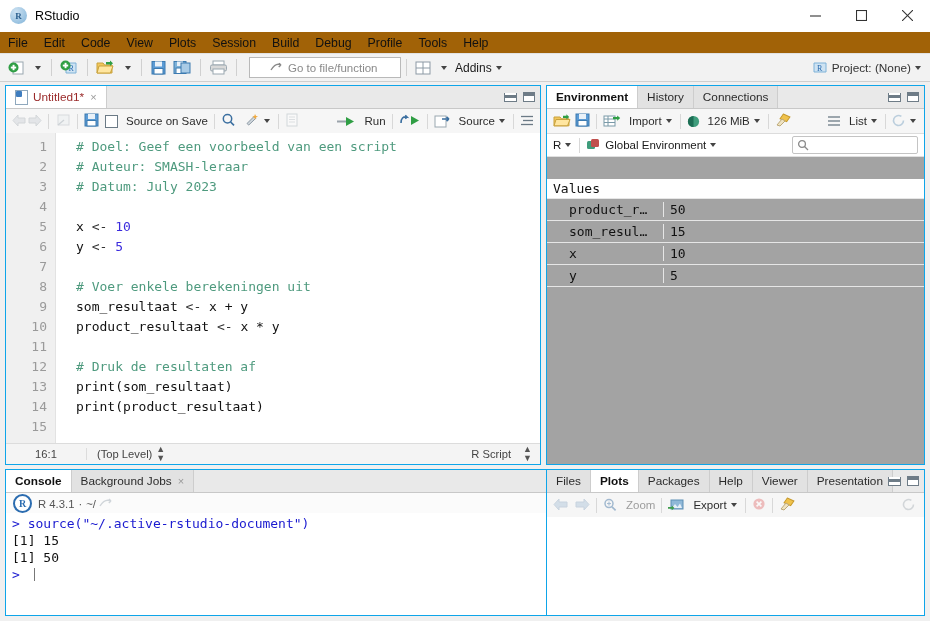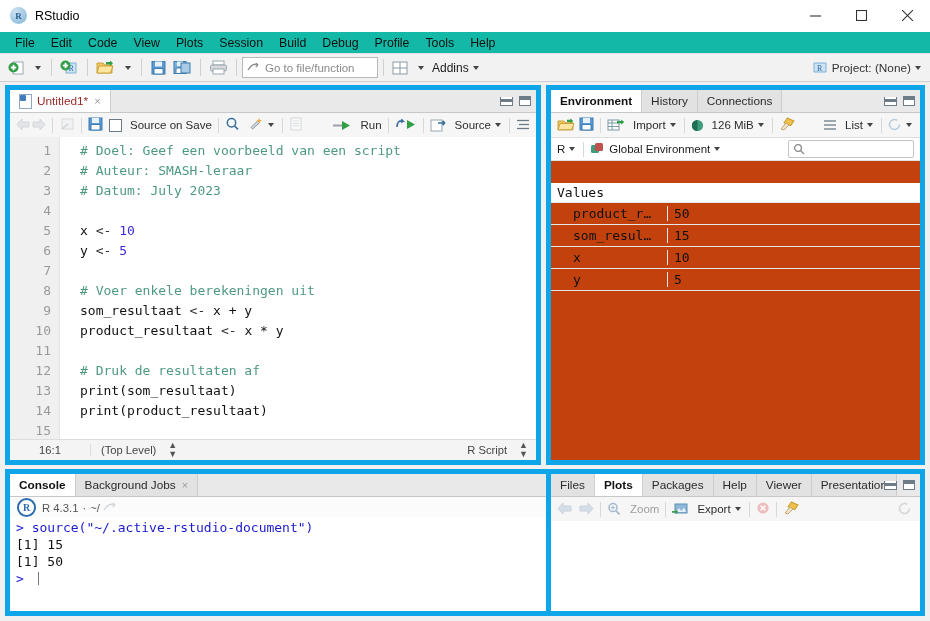--- a/index.html
+++ b/index.html
@@ -18,42 +18,42 @@
             background:radial-gradient(circle at 35% 30%,#cfe3f2,#7fb2d8);
             margin-left:10px;margin-right:8px;display:flex;align-items:center;
             justify-content:center;color:#2b5f8e;font-size:9px;font-weight:bold;
             font-family:"Liberation Serif",serif;}
   .app-title{font-size:12.5px;color:#000;}
   .winctl{position:absolute;right:0;top:0;height:31px;display:flex;}
   .winbtn{width:46px;height:31px;display:flex;align-items:center;justify-content:center;}
   .winbtn svg{display:block;}
 
   
-  .menubar{height:21px;background:#14b8a6;display:flex;align-items:center;
-           padding-left:7px;}
+  .menubar{height:21px;background:#a16207;display:flex;align-items:center;
+           }
   .menuitem{padding:2px 8px;font-size:12.3px;color:#111;cursor:default;}
 
   
   .toolbar{height:27px;background:#f2f2f2;border-top:1px solid #e2e2e2;
            border-bottom:1px solid #cfcfcf;display:flex;align-items:center;
            padding-left:5px;position:relative;}
   .tb-sep{width:1px;height:17px;background:#d0d0d0;margin:0 5px;}
   .tb-btn{height:21px;display:flex;align-items:center;padding:0 3px;border-radius:2px;}
   .caret{width:0;height:0;border-left:3.5px solid transparent;
          border-right:3.5px solid transparent;border-top:4px solid #444;
          margin-left:4px;margin-right:2px;}
   .gotofile{height:19px;width:130px;background:#fff;border:1px solid #b9b9b9;
-            display:flex;align-items:center;padding-left:4px;margin-left:0;}
+            display:flex;align-items:center;padding-left:20px;margin-left:7px;}
   .gotofile span{color:#8a8a8a;font-size:11.5px;margin-left:5px;}
   .project-area{position:absolute;right:7px;display:flex;align-items:center;
                 font-size:11.8px;color:#333;}
 
   
   .workspace{position:absolute;left:0;top:80px;width:930px;height:541px;}
-  .pane{position:absolute;background:#c2410c;border:5px solid #0ea5e9;
+  .pane{position:absolute;background:#a3a3a3;border:1px solid #0ea5e9;
         box-sizing:border-box;}
   .pane-src{left:5px;top:5px;width:536px;height:380px;}
   .pane-env{left:546px;top:5px;width:379px;height:380px;}
   .pane-con{left:5px;top:389px;width:648px;height:147px;}
   .pane-fil{left:546px;top:389px;width:379px;height:147px;}
 
   .tabstrip{height:22px;background:#e9e9e9;display:flex;align-items:stretch;
             position:relative;border-bottom:1px solid #c8c8c8;}
   .tab{display:flex;align-items:center;padding:0 9px;font-size:11.8px;
        color:#2b2b2b;background:#e2e2e2;border-right:1px solid #cdcdcd;
@@ -88,21 +88,21 @@
   .codearea{flex:1;padding-top:4px;padding-left:20px;}
   .codearea div{font-family:"DejaVu Sans Mono","Liberation Mono",monospace;
                 font-size:13px;line-height:20px;white-space:pre;color:#111;}
   .cm{color:#4e9a7e;}
   .num{color:#3b2bdd;}
   .op{color:#333;}
   .statusbar{position:absolute;left:0;right:0;bottom:0;height:20px;
              background:#f4f4f4;border-top:1px solid #dcdcdc;display:flex;
              align-items:center;font-size:11.2px;color:#444;}
   .sb-pos{width:80px;text-align:center;border-right:1px solid #dcdcdc;}
-  .sb-scope{padding-left:10px;display:flex;align-items:center;gap:12px;}
+  .sb-scope{padding-left:10px;display:flex;align-items:center;gap:4px;}
   .sb-type{position:absolute;right:8px;display:flex;align-items:center;gap:12px;}
   .updown{display:inline-block;font-size:9px;line-height:9px;color:#555;}
 
   
   .envbar2{height:22px;background:#ffffff;border-bottom:1px solid #e0e0e0;
            display:flex;align-items:center;padding-left:6px;font-size:11.5px;
            position:relative;}
   .envsearch{position:absolute;right:6px;width:120px;height:16px;background:#fff;
              border:1px solid #c4c4c4;border-radius:2px;display:flex;
              align-items:center;padding-left:4px;}

